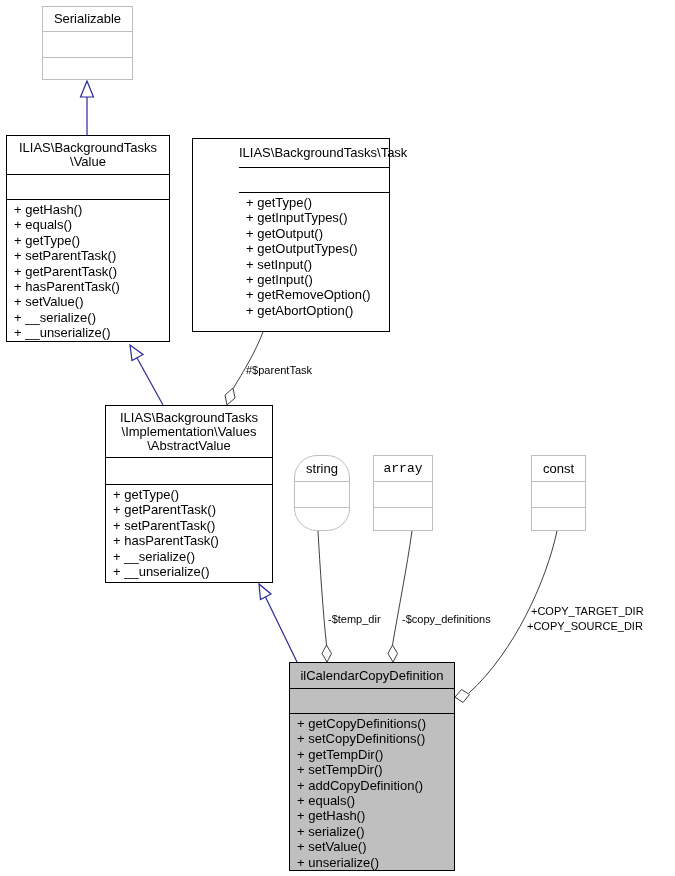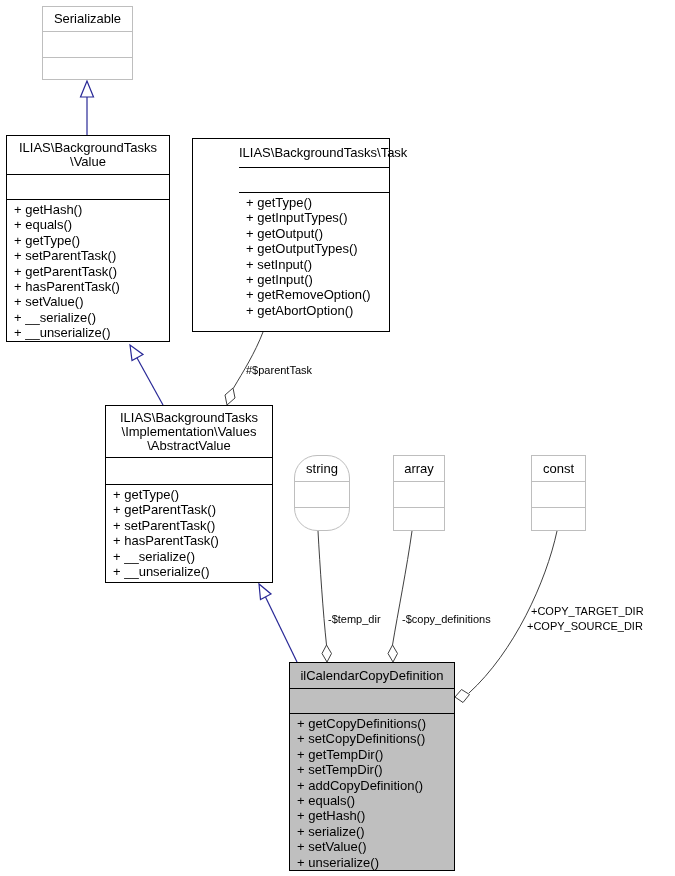--- a/index.html
+++ b/index.html
@@ -149,21 +149,21 @@
   </div>
 
   <div class="uml-class external" style="left:294px;top:455px;width:56px;height:76px;border-radius:23px;">
     <div class="compartment title-compartment" style="height:25px;">
         <div class="title-line">string</div>
       </div>
     <div class="compartment empty-compartment" style="height:26px;"></div>
     <div class="compartment methods-compartment"></div>
   </div>
 
-  <div class="uml-class external" style="left:393px;top:455px;width:52px;height:76px;">
+  <div class="uml-class external" style="left:373px;top:455px;width:60px;height:76px;font-family:Liberation Mono, monospace;">
     <div class="compartment title-compartment" style="height:25px;">
         <div class="title-line">array</div>
       </div>
     <div class="compartment empty-compartment" style="height:26px;"></div>
     <div class="compartment methods-compartment"></div>
   </div>
 
   <div class="uml-class external" style="left:531px;top:455px;width:55px;height:76px;">
     <div class="compartment title-compartment" style="height:25px;">
         <div class="title-line">const</div>

